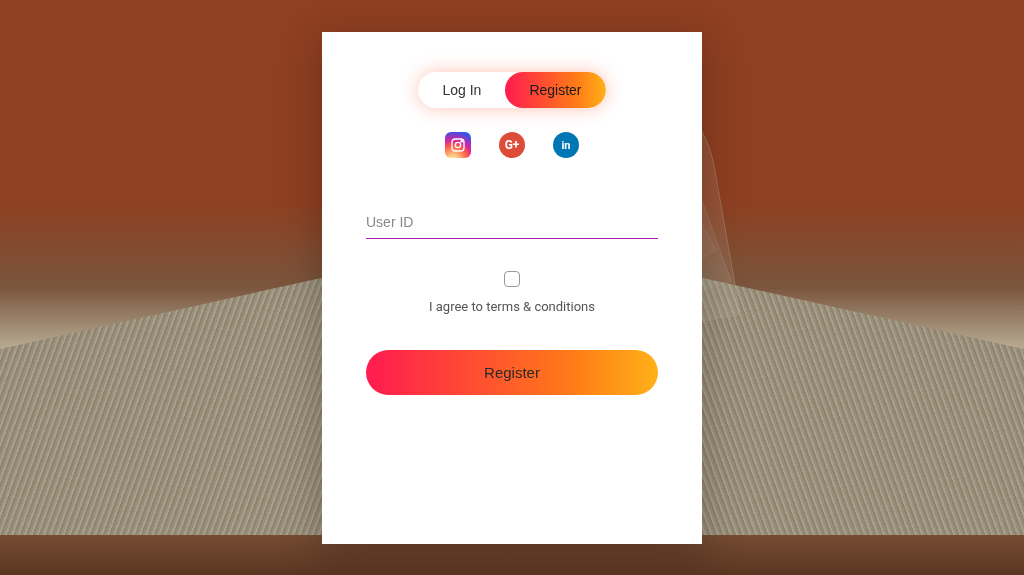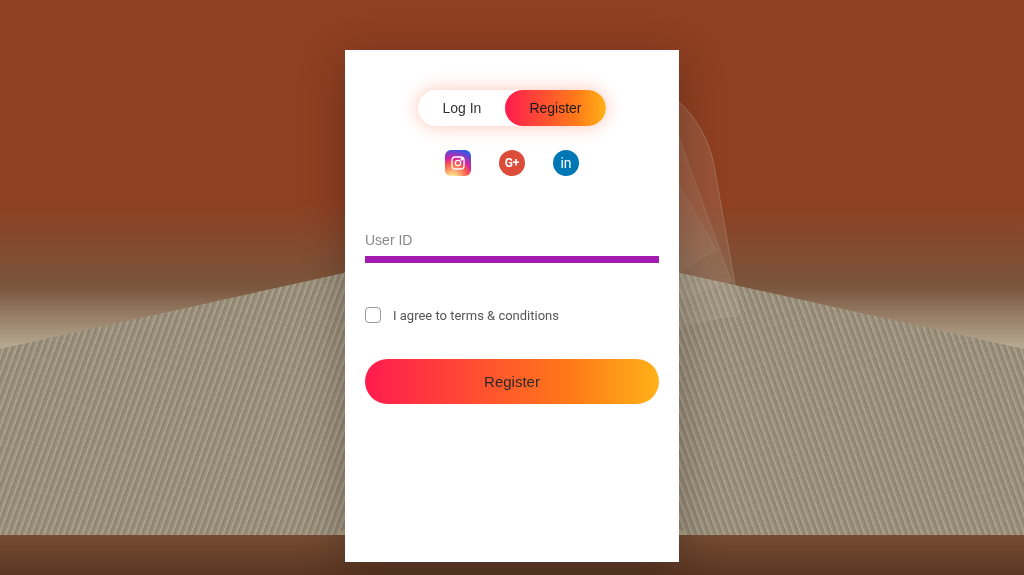--- a/index.html
+++ b/index.html
@@ -77,27 +77,27 @@
       position: absolute;
       bottom: 0;
       left: 0;
       right: 0;
       height: 40px;
       background: linear-gradient(180deg, #8b5a3c 0%, #6b4028 100%);
     }
     .card {
       position: absolute;
       left: 50%;
-      top: 50px;
+      top: 32px;
       transform: translateX(-50%);
-      width: 334px;
+      width: 380px;
       height: 512px;
       background: #fff;
       box-shadow: 0 10px 40px rgba(0,0,0,0.25);
-      padding: 40px 20px;
+      padding: 40px 44px;
     }
     .tabs {
       display: flex;
       justify-content: center;
       margin-bottom: 24px;
     }
     .tabs-inner {
       display: flex;
       background: #fff;
       border-radius: 999px;
@@ -140,46 +140,47 @@
       background: #dd4b39;
       border-radius: 50%;
       color: #fff;
       font-size: 12px;
       font-weight: bold;
     }
     .social.li {
       background: #0077b5;
       border-radius: 50%;
       color: #fff;
-      font-size: 14px;
-      font-weight: normal;
+      font-size: 11px;
+      font-weight: bold;
     }
     .form {
       display: flex;
       flex-direction: column;
     }
     .input {
       border: none;
-      border-bottom: 7px solid #a21caf;
+      border-bottom: 1px solid #a21caf;
       padding: 8px 0;
       font-size: 14px;
       margin-bottom: 22px;
       outline: none;
       color: #be185d;
       background: transparent;
     }
     .input::placeholder {
       color: #888;
     }
     .terms {
       display: flex;
       align-items: center;
       gap: 12px;
-      margin-top: 22px;
+      margin-top: 10px;
       margin-bottom: 36px;
+      flex-direction: column;
     }
     .checkbox {
       width: 16px;
       height: 16px;
       border: 1.5px solid #999;
       border-radius: 4px;
       cursor: pointer;
       appearance: none;
       background: #fff;
     }

